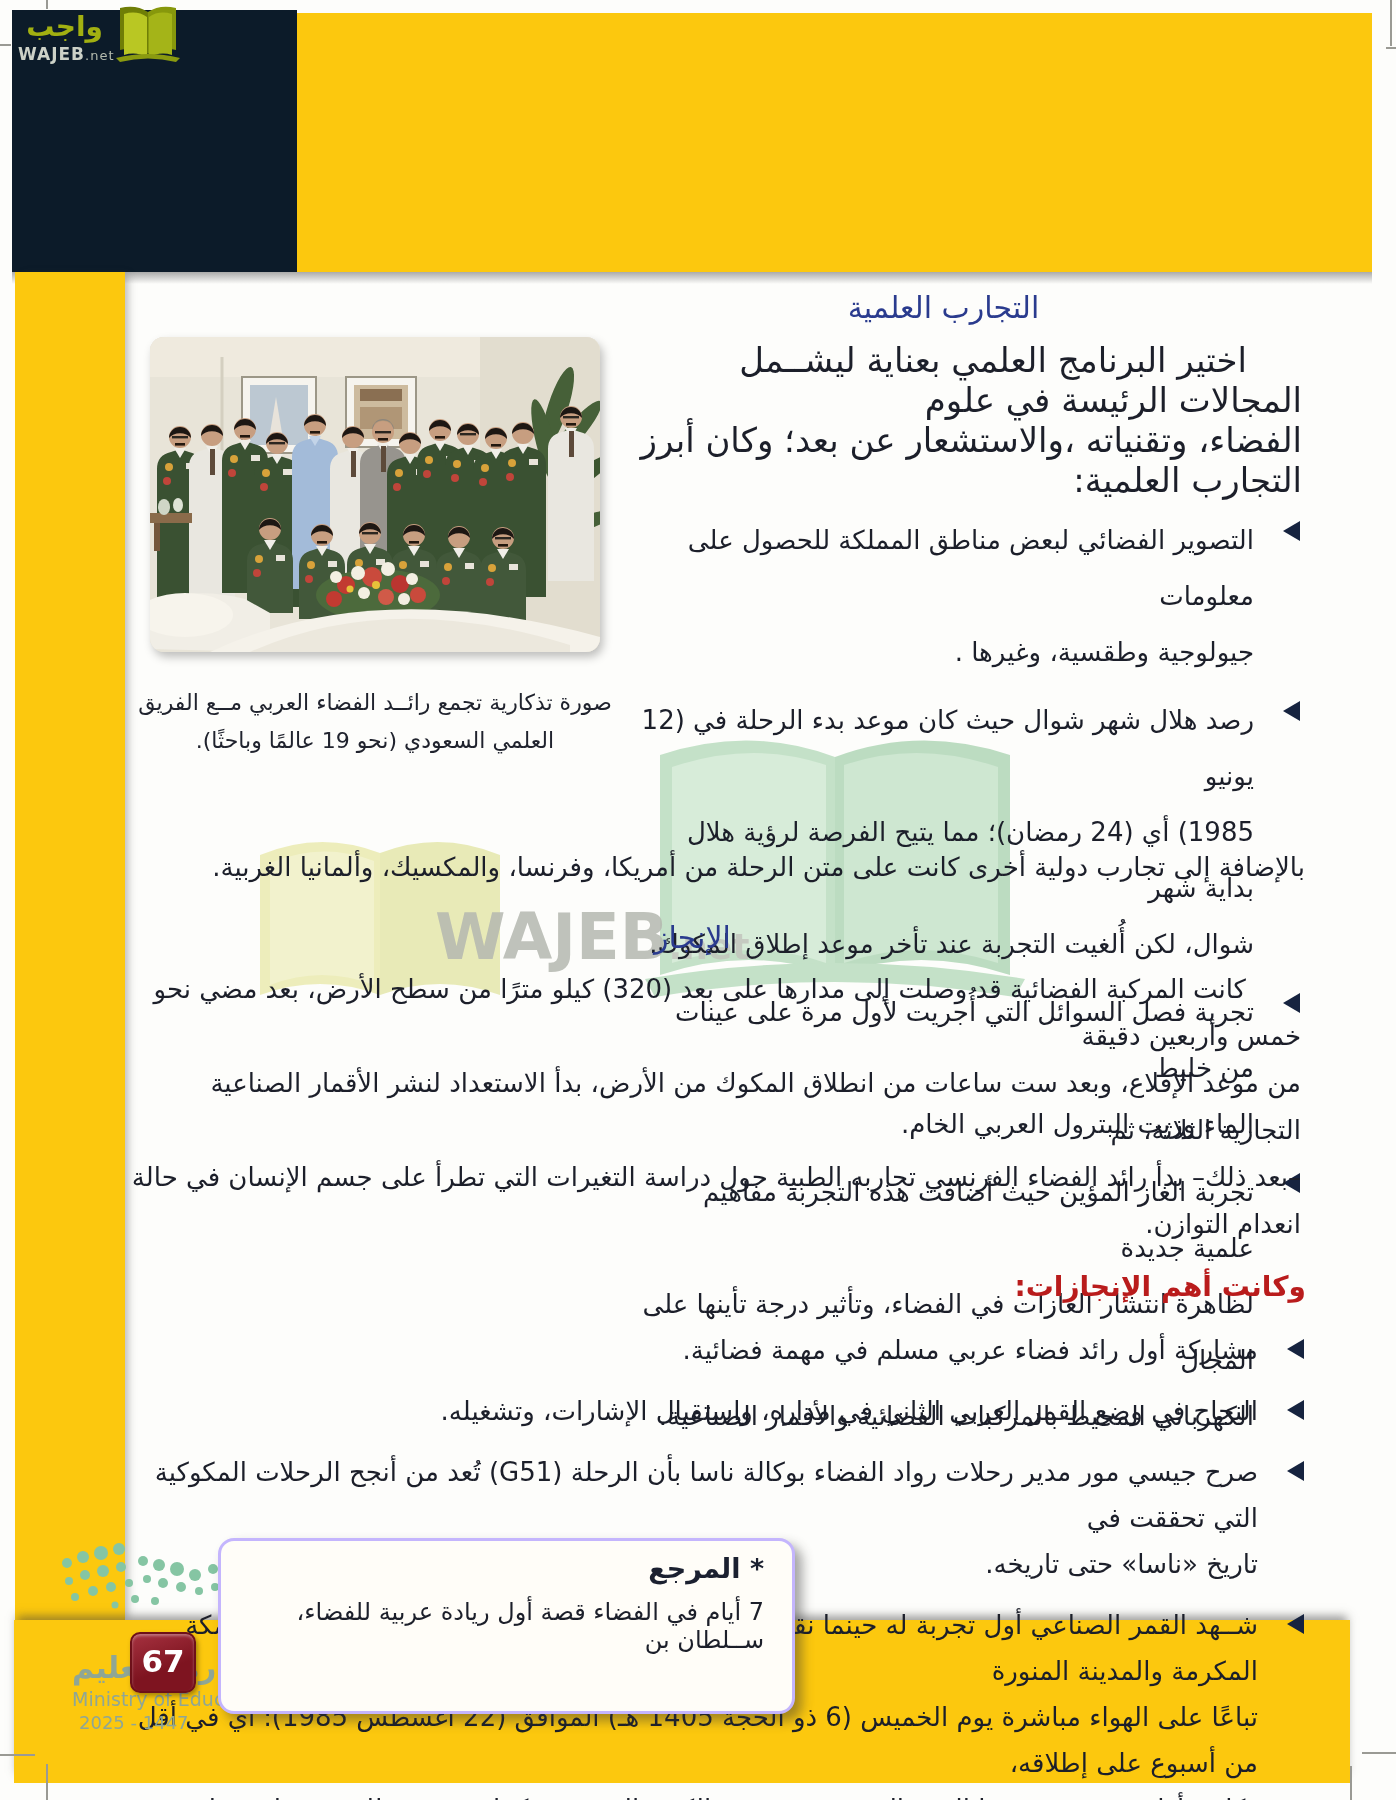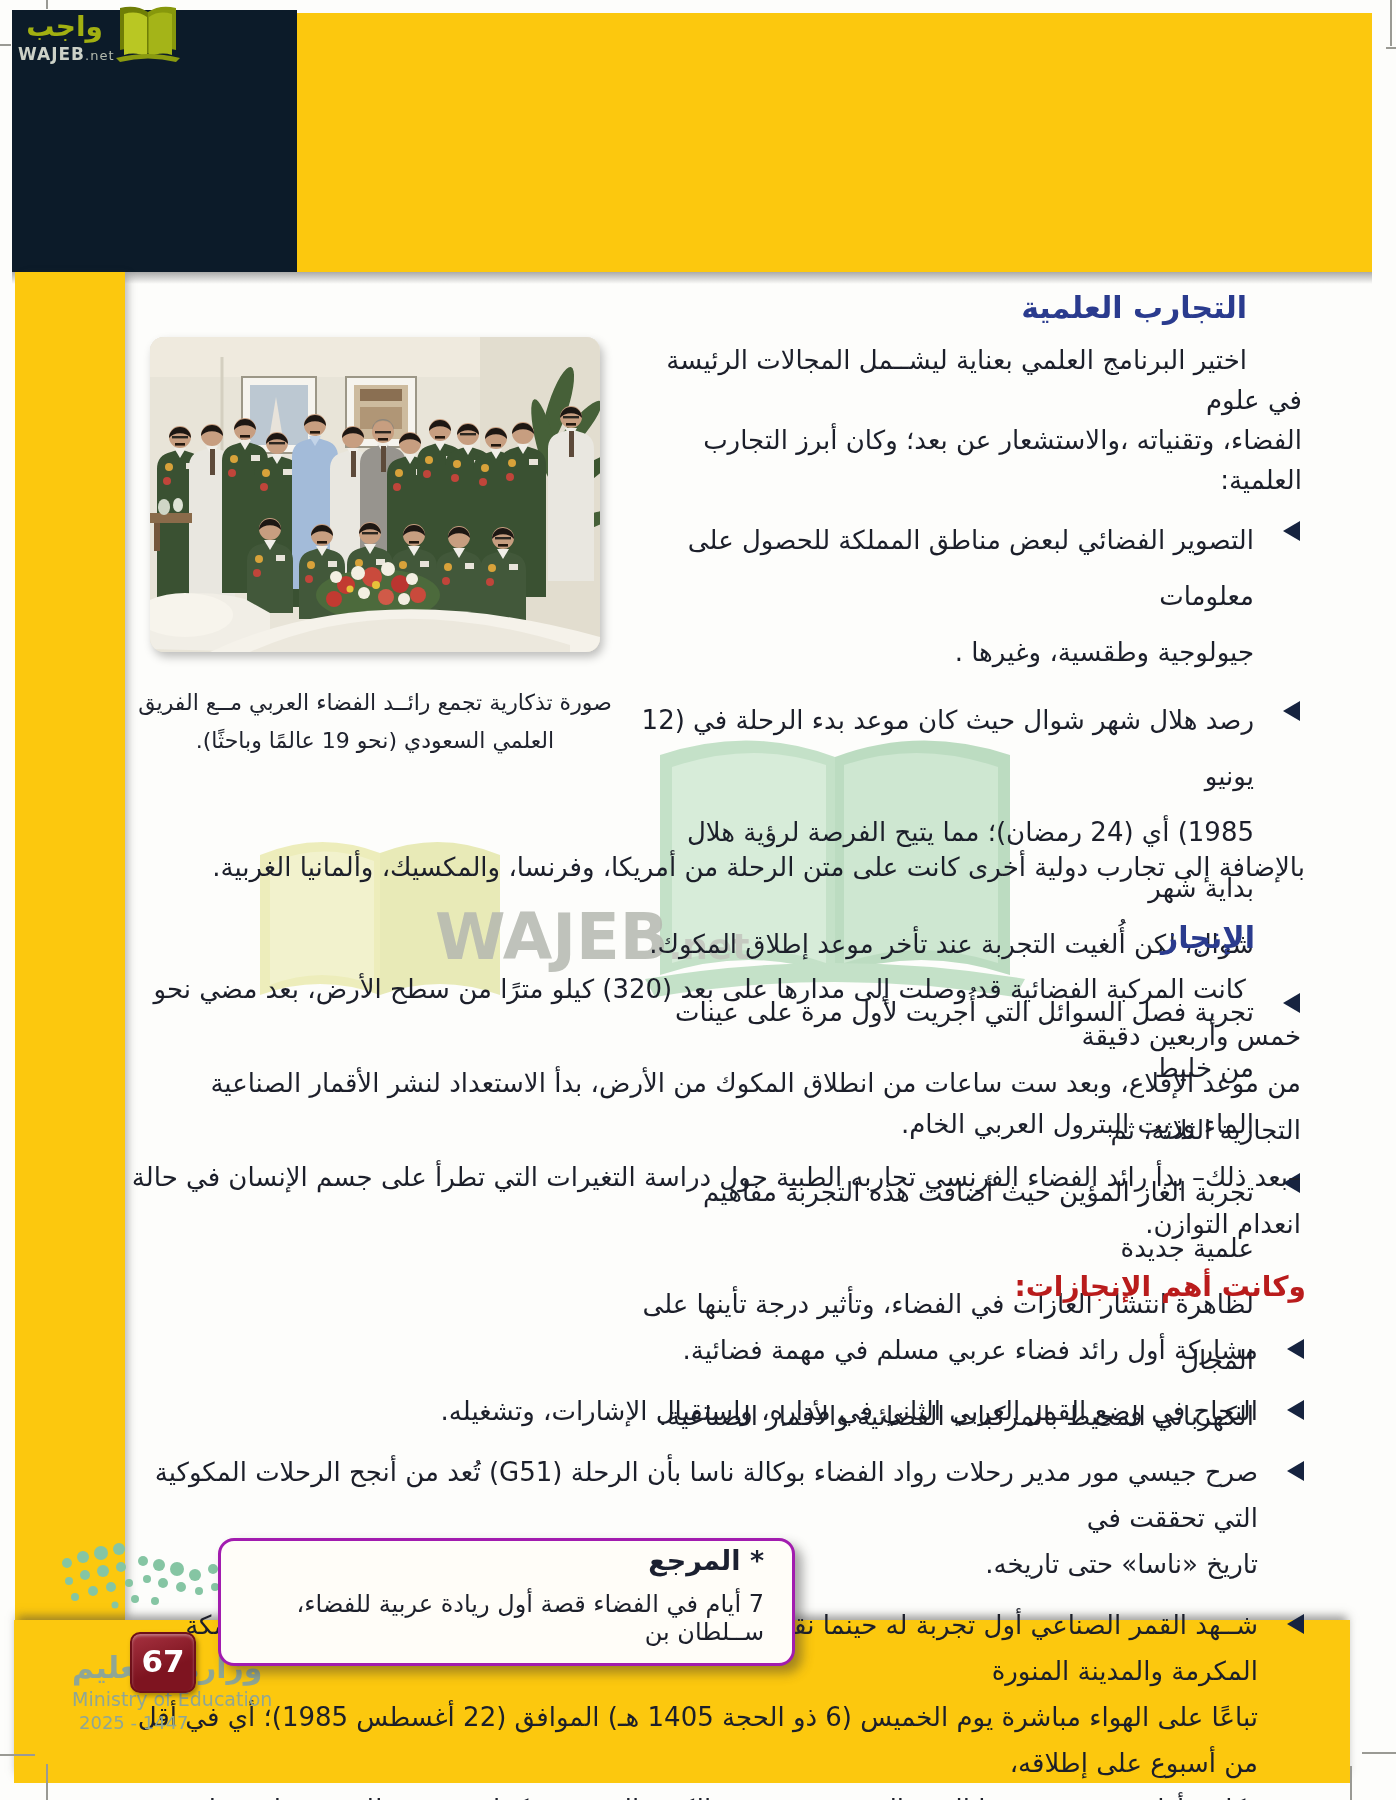--- a/index.html
+++ b/index.html
@@ -26,37 +26,37 @@
   .wm-text{position:absolute;left:195px;top:165px;font-size:64px;font-weight:bold;color:#b5b8b0;opacity:.85;}
   .wm-text .tld{font-size:36px;font-weight:bold;color:#c2c5bd;}
   
   .photo-card{position:absolute;left:150px;top:337px;width:450px;height:315px;border-radius:14px;
        overflow:hidden;box-shadow:3px 5px 10px rgba(0,0,0,.25);background:#e8e4d8;}
   .photo-caption{position:absolute;left:138px;top:656px;width:474px;direction:rtl;text-align:center;
        font-size:22px;line-height:38px;color:#20232e;}
   
   .rtl{direction:rtl;margin-top:28px;}
   .upper-col{position:absolute;left:640px;top:288px;width:662px;direction:rtl;text-align:right;}
-  .h-blue{font-size:30px;font-weight:bold;color:#2a3b8e;margin:0 55px 0 0;line-height:40px;}
-  .intro{font-size:26px;line-height:40px;margin:12px 0 0 0;text-indent:55px;white-space:pre-line;color:#1c1f2a;}
+  .h-blue{font-size:30px;font-weight:normal;color:#2a3b8e;margin:0 55px 0 0;line-height:40px;text-align:center;}
+  .intro{font-size:34px;line-height:40px;margin:12px 0 0 0;text-indent:55px;white-space:pre-line;color:#1c1f2a;}
   .bullet{position:relative;margin-top:12px;padding-right:48px;font-size:26px;line-height:56px;
        white-space:pre-line;color:#1c1f2a;}
   .tri{position:absolute;right:2px;top:9px;width:0;height:0;border-top:10px solid transparent;
        border-bottom:10px solid transparent;border-right:17px solid #16233f;}
   .addendum{position:absolute;left:140px;top:852px;width:1165px;direction:rtl;text-align:right;
        font-size:26px;color:#1c1f2a;}
   .lower-sec{position:absolute;left:130px;top:918px;width:1176px;direction:rtl;text-align:right;}
   .lower-sec .para{font-size:26px;line-height:47px;margin:8px 5px 0 0;text-indent:55px;white-space:pre-line;}
   .sub-head{font-size:28px;font-weight:bold;color:#b91c1c;margin:22px 0 0 0;}
   .lower-sec .bullet{font-size:26px;line-height:46px;margin-top:15px;}
   .lower-sec .tri{top:12px;}
   
-  .ref-box{position:absolute;left:218px;top:1538px;width:577px;height:128px;background:#fffdf8;
-       border:3px solid #a21caf;border-radius:16px;box-shadow:7px 7px 12px rgba(50,50,50,.45);
-       direction:rtl;padding:4px 28px;box-sizing:border-box;z-index:4;}
+  .ref-box{position:absolute;left:218px;top:1538px;width:577px;height:176px;background:#fffdf8;
+       border:3px solid #c4b5fd;border-radius:16px;box-shadow:7px 7px 12px rgba(50,50,50,.45);
+       direction:rtl;padding:12px 28px;box-sizing:border-box;z-index:4;}
   .ref-title{font-size:27px;font-weight:bold;color:#1b2030;text-align:right;}
   .ref-line1{font-size:24px;margin-top:14px;text-align:right;color:#1c1f2a;}
   .ref-line2{font-size:24px;margin-top:10px;text-align:center;color:#1c1f2a;}
   
   .ministry-dots{position:absolute;left:55px;top:1535px;z-index:3;}
   .ministry-ar{position:absolute;left:72px;top:1650px;width:200px;font-size:30px;font-weight:bold;
        color:#8fa695;direction:rtl;text-align:left;z-index:2;}
   .ministry-en{position:absolute;left:72px;top:1688px;font-size:19px;color:#8fa695;z-index:2;}
   .ministry-years{position:absolute;left:79px;top:1712px;font-size:18px;color:#8fa695;z-index:2;}
   .page-badge{position:absolute;left:130px;top:1632px;width:62px;height:57px;z-index:3;

